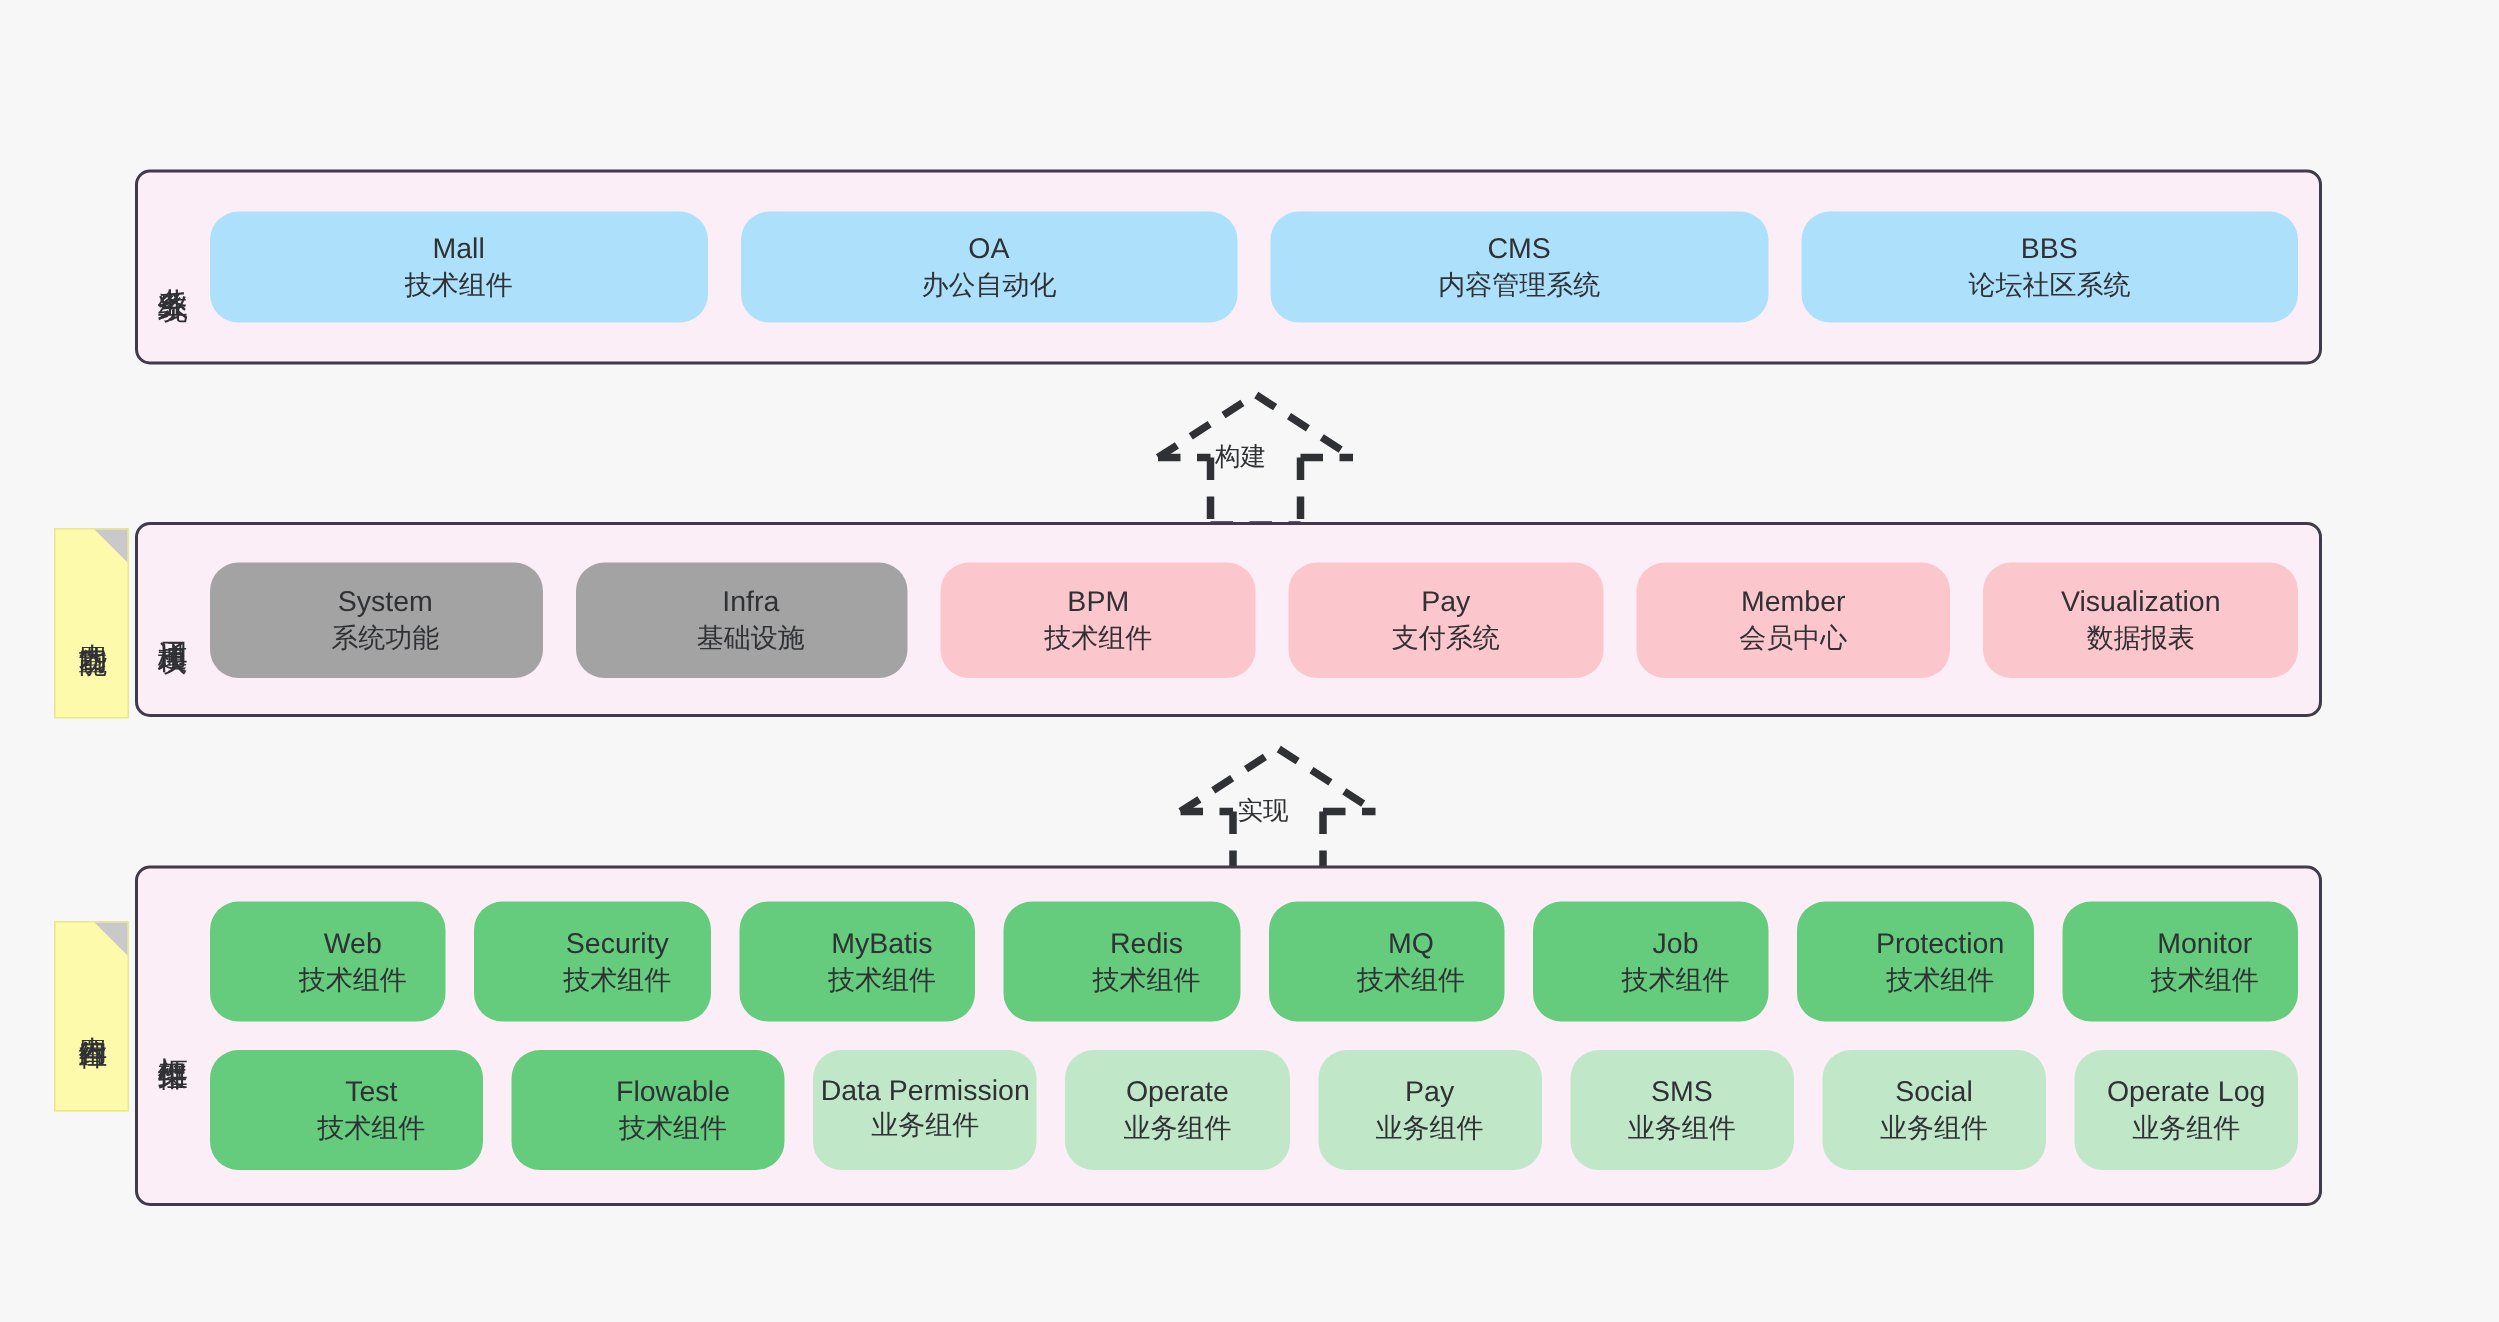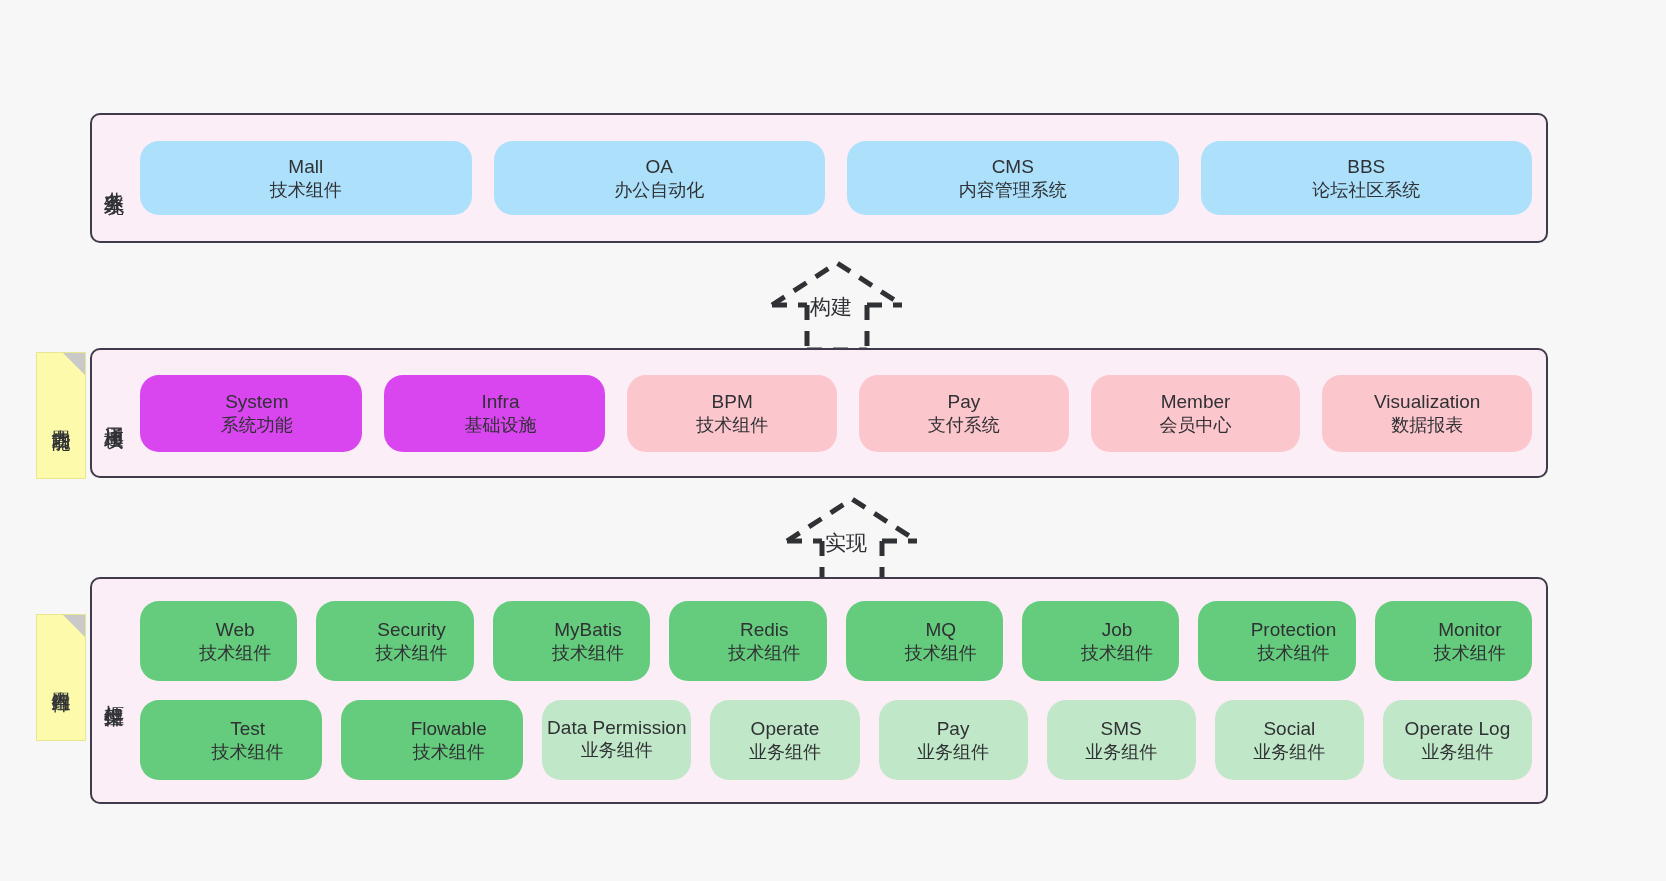--- a/index.html
+++ b/index.html
@@ -64,21 +64,21 @@
     color: #2f3134;
     font-size: 19px;
     line-height: 1.32;
     padding: 6px 4px;
     user-select: none;
   }
   .cell .sub { font-size: 18px; }
 
   
   .c-blue       { background: #ace0fb; }
-  .c-red        { background: #d946ef; padding-left: 16px; }
+  .c-red        { background: #a3a3a3; padding-left: 16px; }
   .c-pink       { background: #fcc6cd; }
   .c-green      { background: #64cc7c; padding-left: 37px; }
   .c-lightgreen { background: #c0e8c8; text-align: right; }
 
   
   .note {
     position: absolute;
     background: #fdfbab;
     border: 1px solid #e8e68e;
     display: flex;
@@ -97,21 +97,21 @@
     top: 0; right: 0;
     width: 0; height: 0;
     border-left: 22px solid transparent;
     border-top: 22px solid #c9c9c9;
   }
 
   
   .connector { position: absolute; }
   .conn-label {
     position: absolute;
-    font-size: 21px;
+    font-size: 17px;
     color: #2f3134;
     background: transparent;
     white-space: nowrap;
     user-select: none;
   }
 </style>
 </head>
 <body>
 
 <div id="canvas">

